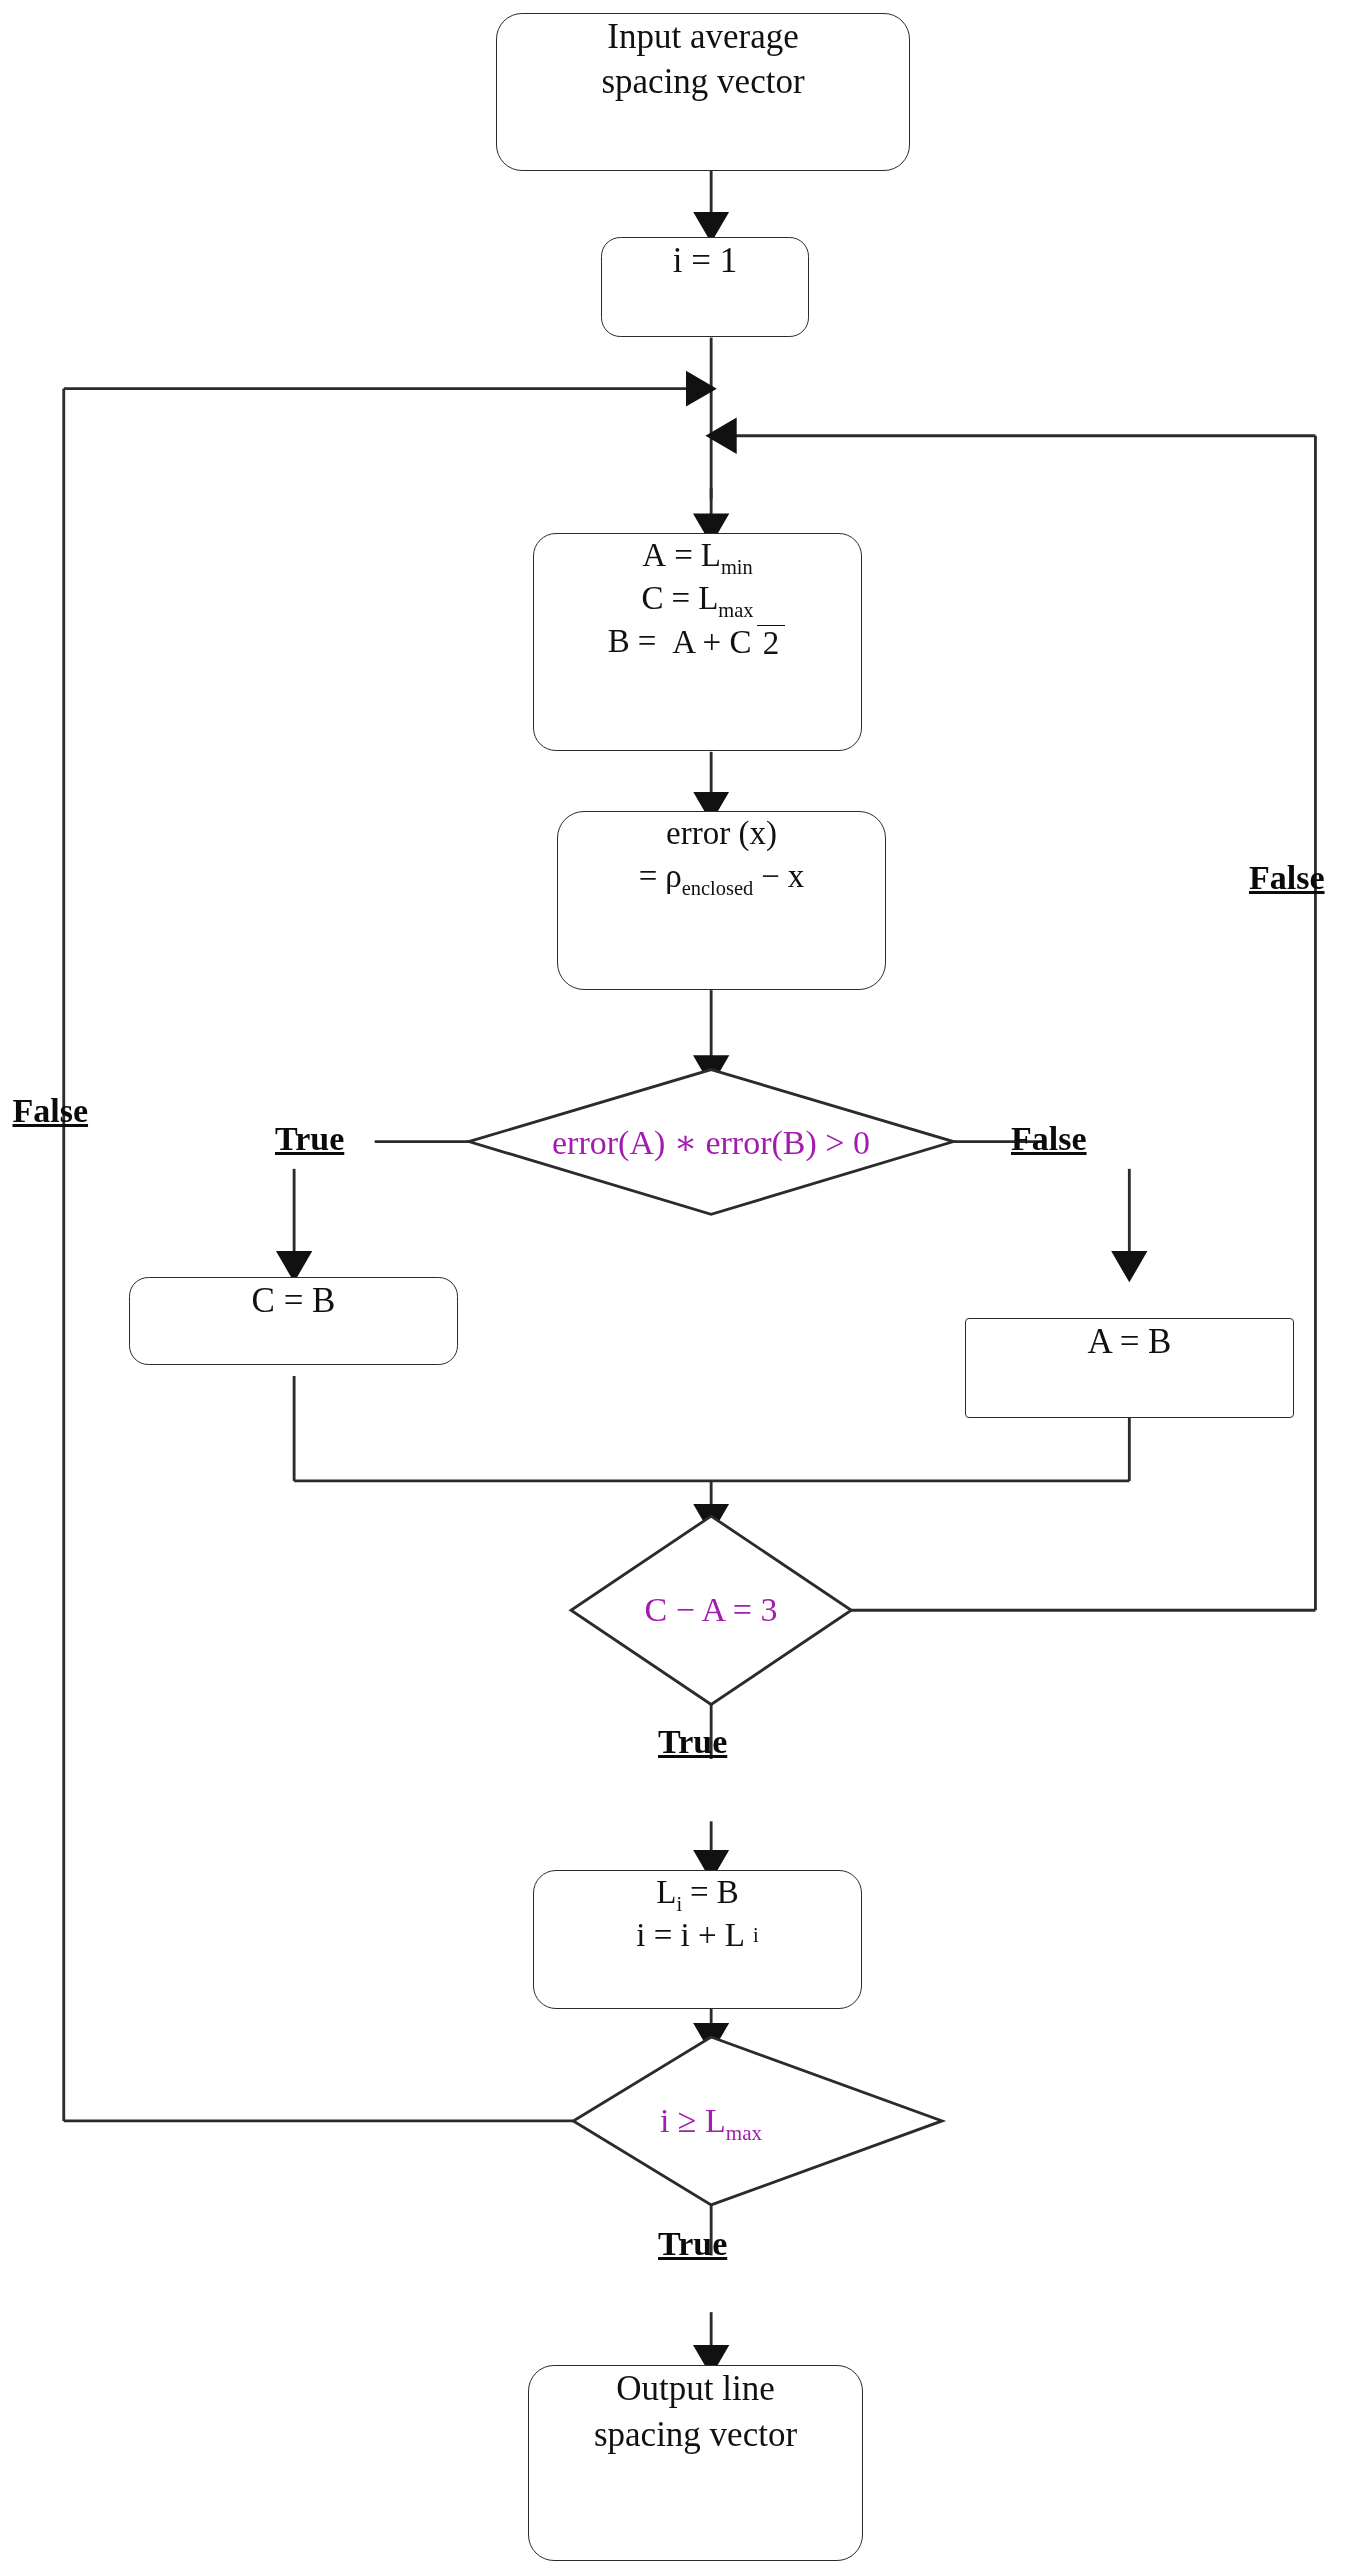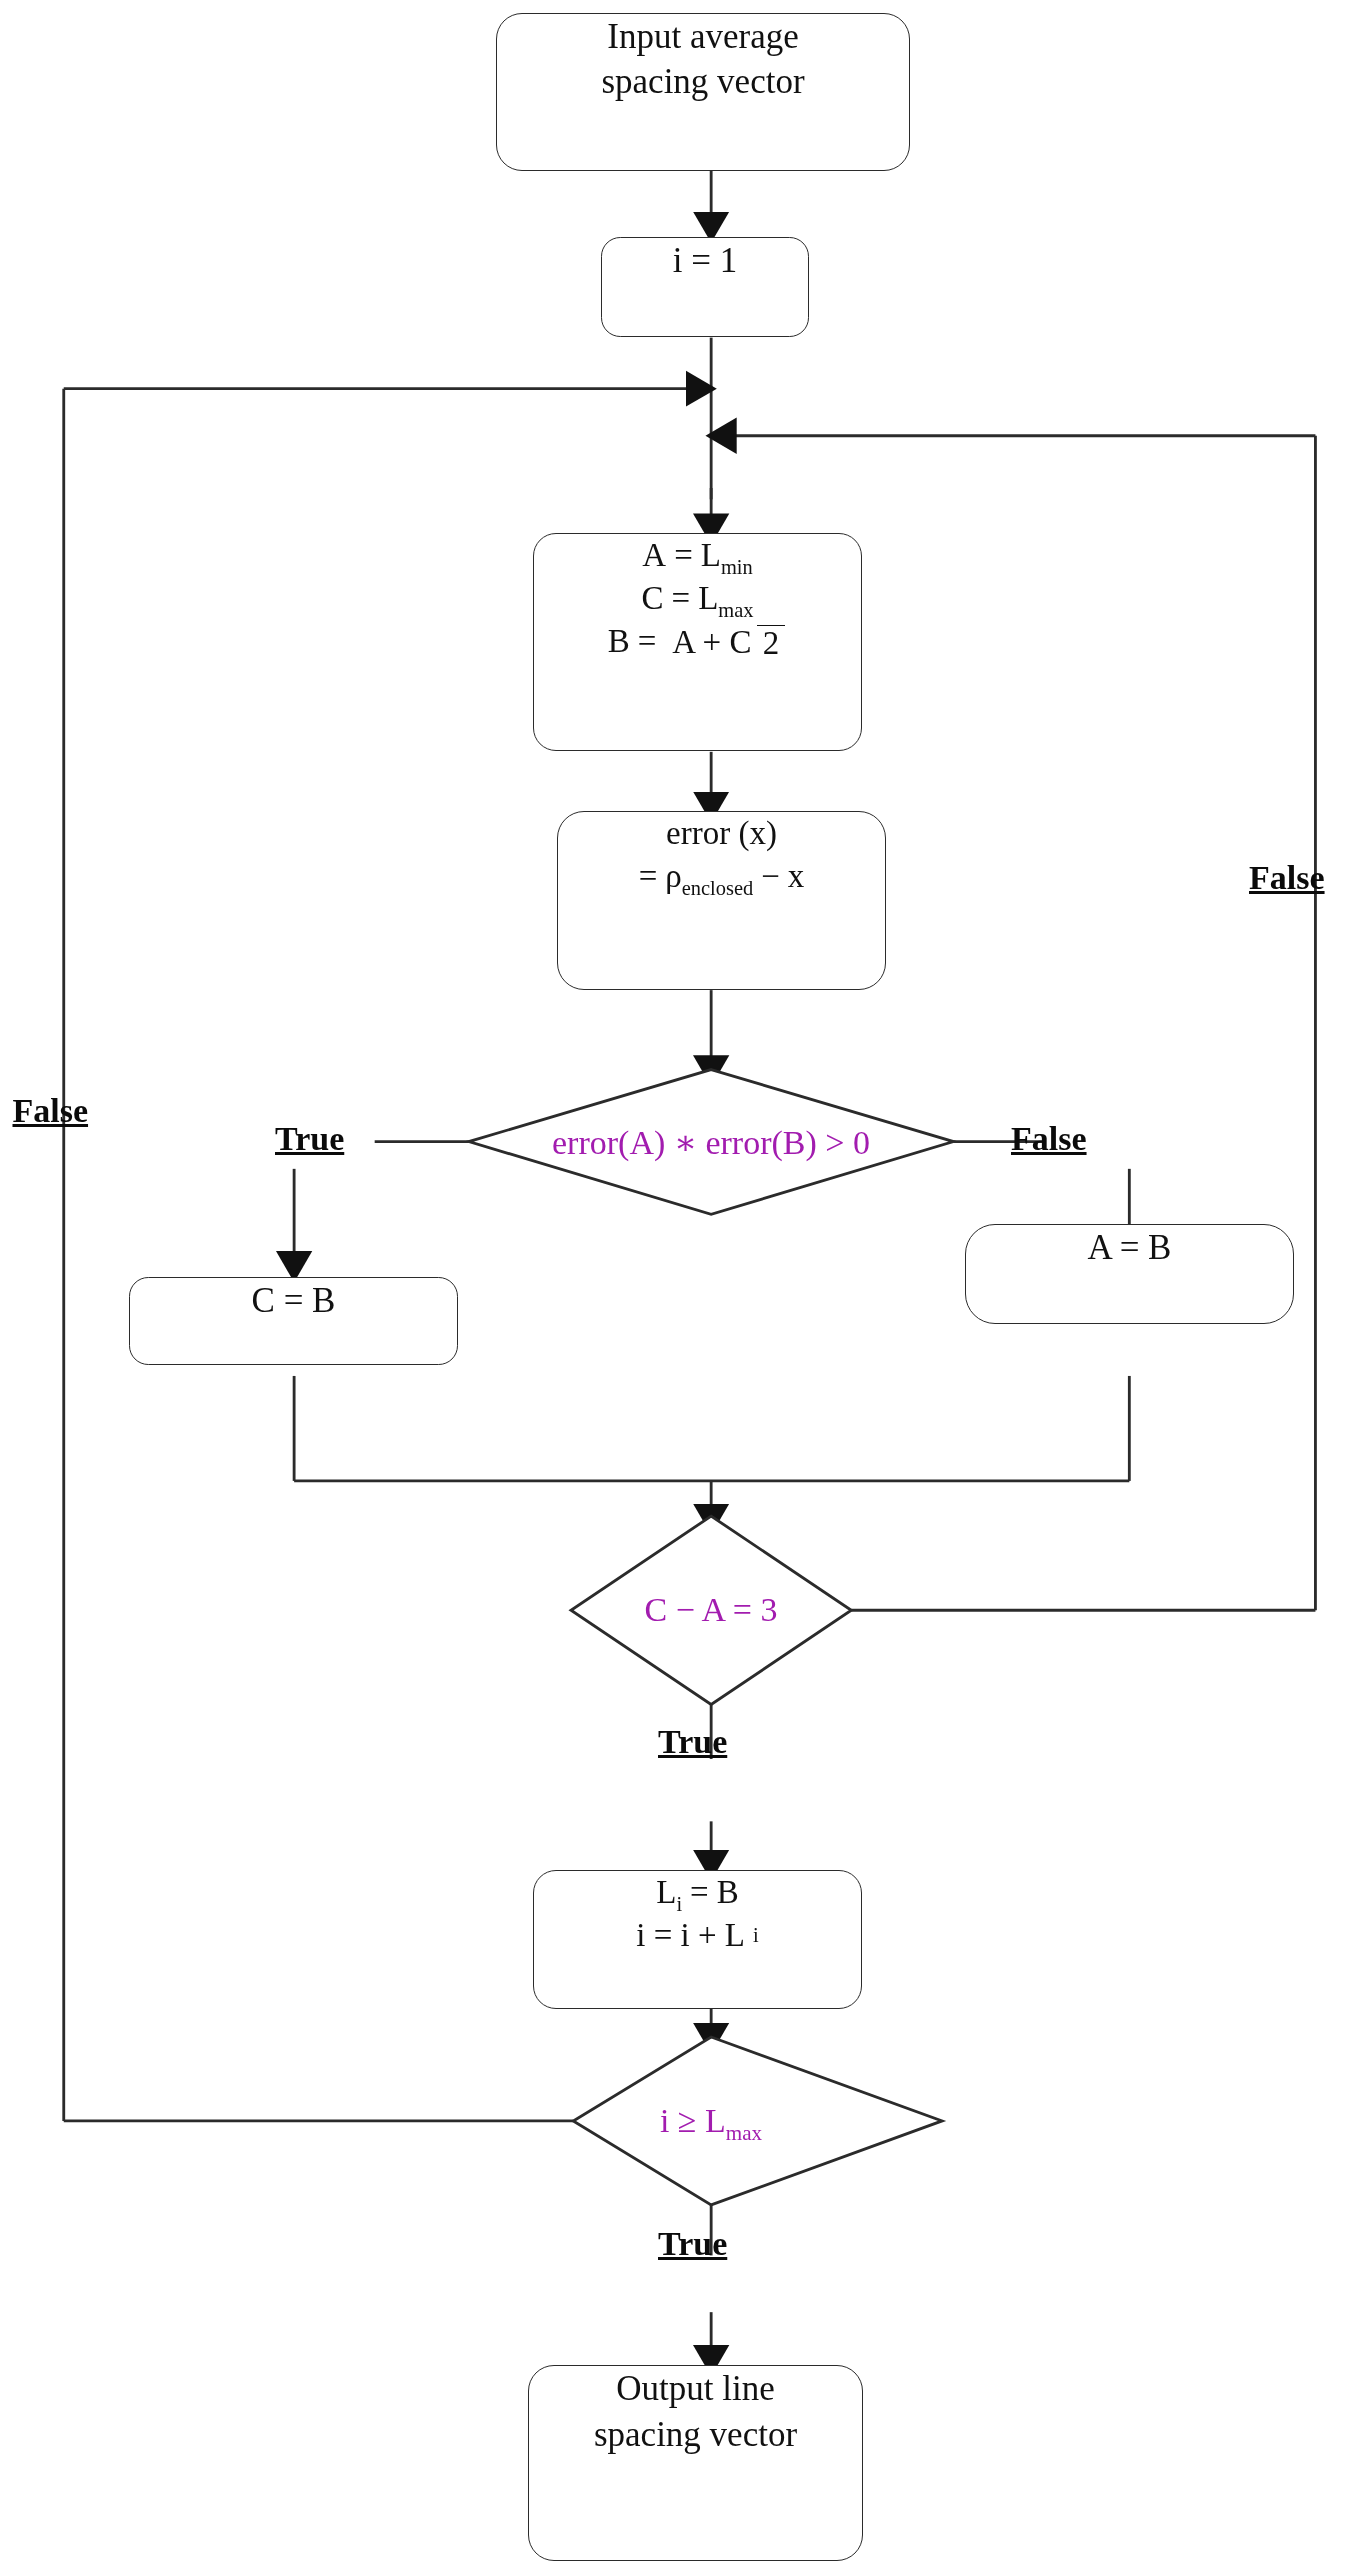--- a/index.html
+++ b/index.html
@@ -162,21 +162,21 @@
   </div>
 
   <div class="diamond-text" style="left:474px;top:1115px;width:474px;height:54px;">
     <span>error(A) ∗ error(B) &gt; 0</span>
   </div>
 
   <div class="node fs-big" style="left:129px;top:1277px;width:329px;height:88px;border-radius:19.3px;">
     <span class="txt">C = B</span>
   </div>
 
-  <div class="node fs-big" style="left:965px;top:1224px;width:329px;height:100px;border-radius:30px;">
+  <div class="node fs-big" style="left:965px;top:1318px;width:329px;height:100px;border-radius:4px;">
     <span class="txt">A = B</span>
   </div>
 
   <div class="diamond-text" style="left:571px;top:1584px;width:280px;height:52px;">
     <span>C − A = 3</span>
   </div>
 
   <div class="node fs-mid" style="left:533px;top:1870px;width:329px;height:139px;border-radius:23px;">
     <span class="txt">
       <span class="eqrow">

